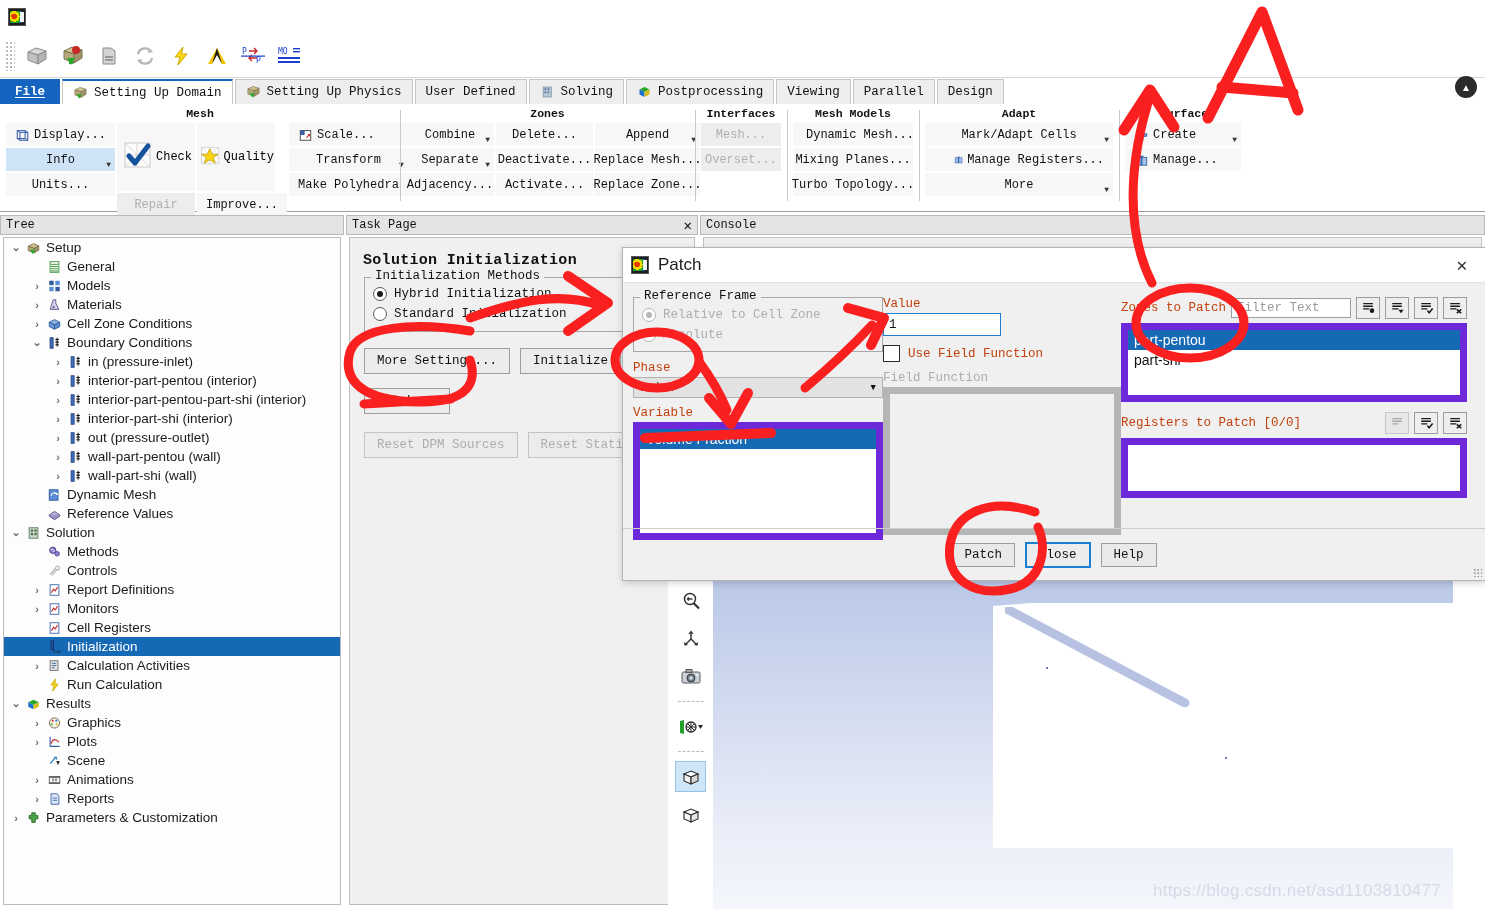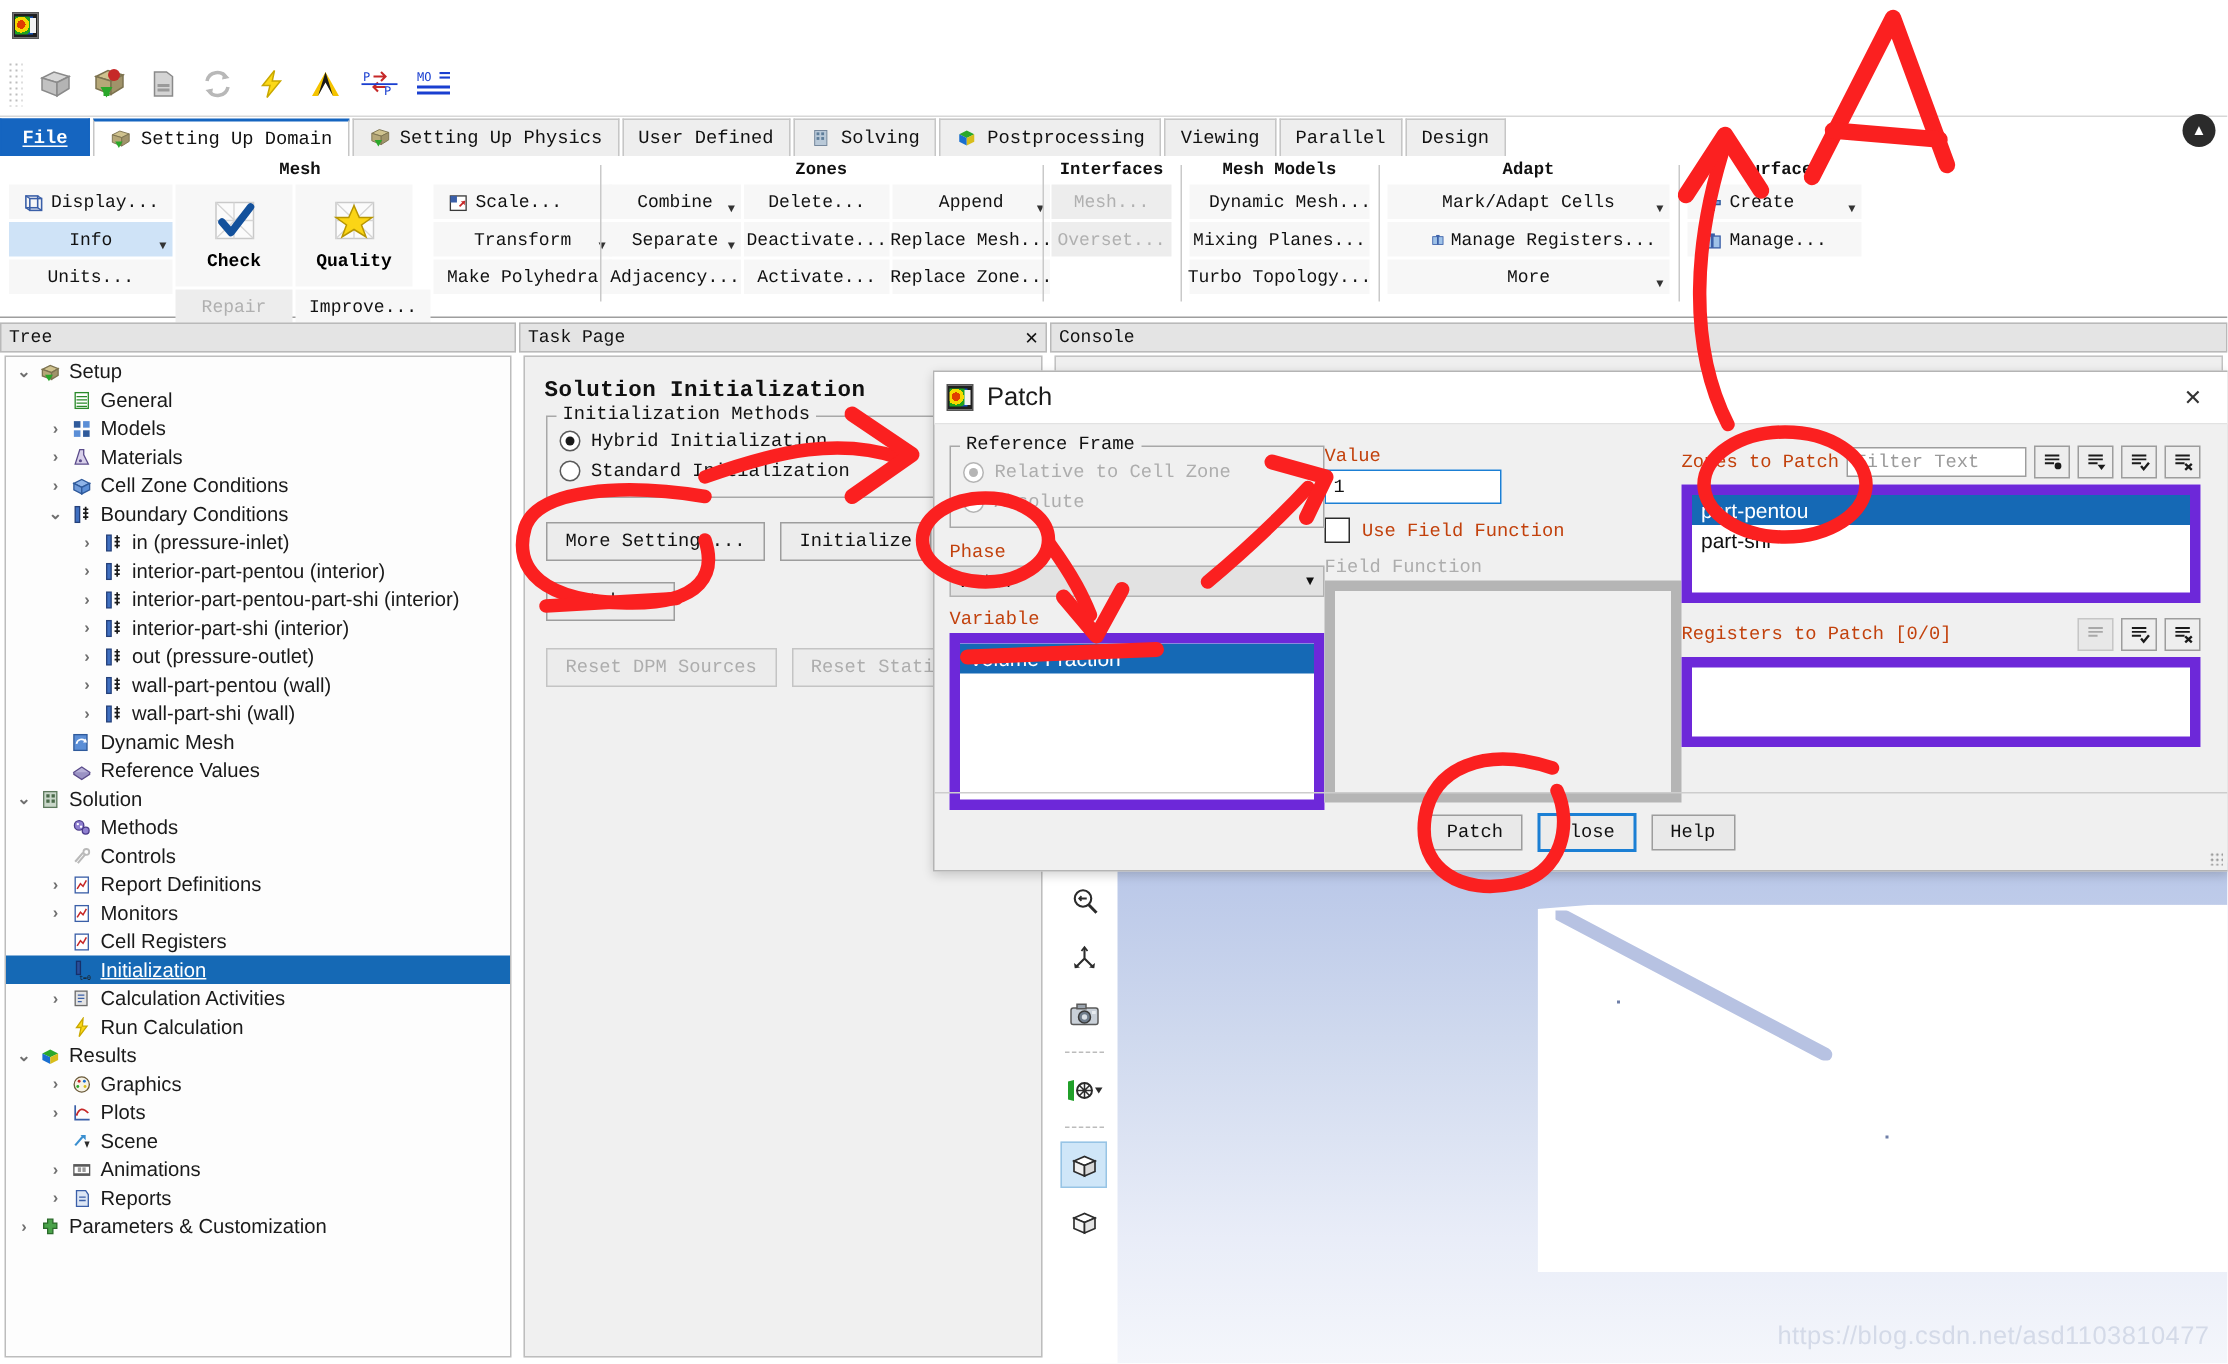--- a/index.html
+++ b/index.html
@@ -99,22 +99,22 @@
     background:#f7f7f7; border:1px solid transparent;
     font-size:12px; color:#111; height:23px;
     display:flex; align-items:center; justify-content:center; gap:4px;
     padding:0 8px; white-space:nowrap; position:relative; cursor:default;
   }
   .rbtn.lead { justify-content:flex-start; }
   .rbtn.sel { background:#cfe3f7; }
   .rbtn.dis { color:#b0b0b0; background:#ededed; }
   .rbtn .cx { position:absolute; right:3px; bottom:1px; font-size:8px; color:#333; }
   .rbtn-big {
-    background:#f7f7f7; width:78px; height:68px; display:flex; flex-direction:column;
-    align-items:center; justify-content:center; gap:2px; font-size:12px; border:1px solid transparent;font-weight:bold;
+    background:#f7f7f7; width:78px; height:68px; display:flex; flex-direction:row;
+    align-items:center; justify-content:center; gap:2px; font-size:12px; border:1px solid transparent;
   }
 
   
   .panel-head {
     background:#e4e4e4; border:1px solid #b9b9b9; height:20px;
     display:flex; align-items:center; justify-content:space-between;
     padding:0 5px; font-family:"Liberation Mono", monospace; font-size:12px; color:#111;
   }
 
   
@@ -161,21 +161,21 @@
   }
   .gbtn.dis { color:#adadad; border-color:#c4c4c4; background:#ececec; }
 
   
   .console-panel { position:absolute; left:700px; top:215px; width:785px; height:694px; background:#fff; }
   .console-head { position:absolute; left:0; top:0; width:785px; height:20px; }
   .console-strip { position:absolute; left:3px; top:22px; width:779px; height:12px; border:1px solid #c2c2c2; background:#efefef; }
 
   
   .graphics {
-    position:absolute; left:700px; top:575px; width:785px; height:334px;
+    position:absolute; left:668px; top:575px; width:785px; height:334px;
     background:linear-gradient(180deg,#b9c7e8 0%, #cfd9ee 35%, #e9edf8 75%, #f4f6fb 100%);
   }
   .gfx-toolbar {
     position:absolute; left:0; top:0; width:45px; height:334px; background:#ffffff;
     display:flex; flex-direction:column; align-items:center; padding-top:10px; gap:7px;
   }
   .gfx-tb-btn {
     width:31px;height:31px;display:flex;align-items:center;justify-content:center;
     border:1px solid transparent;
   }
@@ -829,21 +829,21 @@
           <span style="margin-left: 4px;">Cell Registers</span>
         </div>
         <div class="tnode sel">
           <span class="twist" style="margin-left: 25px; font-weight: bold;"></span>
           <span class="tico">
             <svg width="15" height="14" viewBox="0 0 16 16">
               <rect x="4" y="1" width="3" height="10" fill="#2a4f9b" stroke="#16306b"></rect>
               <text x="6" y="15" font-size="5" fill="#1a1a1a" font-family="monospace">t=0</text>
             </svg>
           </span>
-          <span style="margin-left: 4px; text-decoration: underline;">Initialization</span>
+          <span style="margin-left: 4px;">Initialization</span>
         </div>
         <div class="tnode">
           <span class="twist" style="margin-left: 25px; font-weight: bold;">›</span>
           <span class="tico">
             <svg width="15" height="14" viewBox="0 0 16 16">
               <rect x="3" y="2" width="9" height="11" fill="#e3e3e3" stroke="#6a6a6a"></rect>
               <path d="M5 5 H10 M5 7.5 H10 M5 10 H8" stroke="#3a5fa8"></path>
             </svg>
           </span>
           <span style="margin-left: 4px;">Calculation Activities</span>

